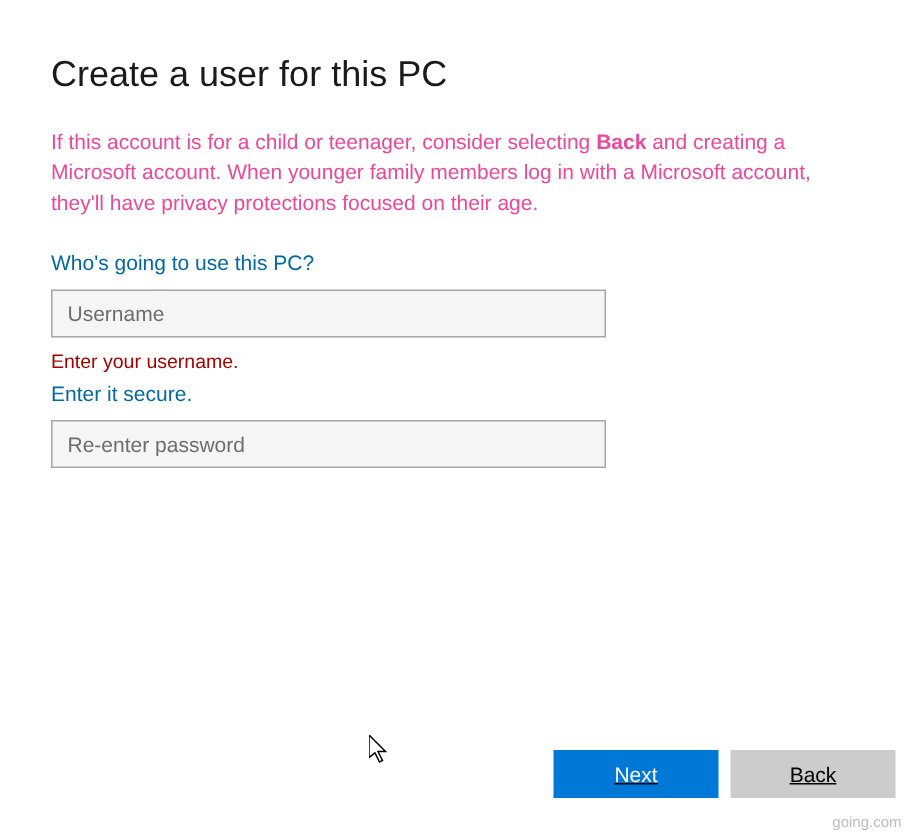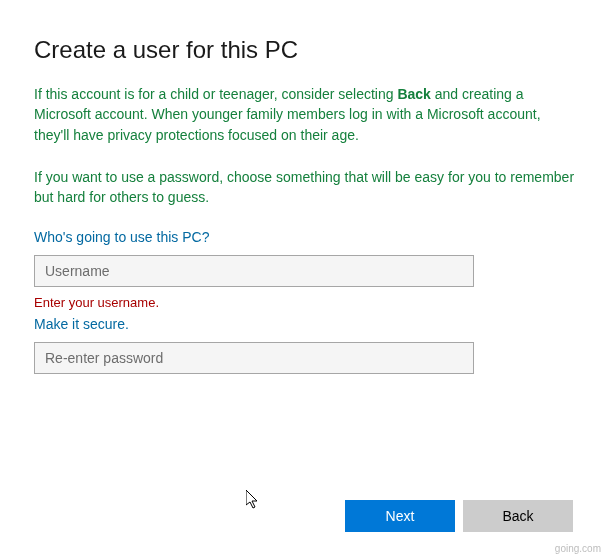--- a/index.html
+++ b/index.html
@@ -17,31 +17,31 @@
     }
     .title {
       font-size: 24px;
       font-weight: 400;
       color: #1a1a1a;
       margin-bottom: 20px;
     }
     .desc {
       font-size: 14px;
       line-height: 1.45;
-      color: #15803d;
+      color: #ec4899;
       margin-bottom: 22px;
     }
     .desc b { font-weight: 700; }
     .section-label {
       font-size: 14px;
       color: #0369a1;
       margin-bottom: 10px;
     }
     .input {
-      width: 440px;
+      width: 370px;
       height: 32px;
       border: 1px solid #a6a6a6;
       background: #f5f5f5;
       padding: 0 10px;
       font-size: 14px;
       color: #222;
       outline: none;
       display: block;
       margin-bottom: 10px;
       font-family: inherit;
@@ -50,24 +50,25 @@
       color: #6d6d6d;
     }
     .error-text {
       font-size: 13px;
       color: #a80000;
       margin-top: -2px;
       margin-bottom: 6px;
     }
     .button-row {
       position: absolute;
-      right: 36px;
+      right: 12px;
       bottom: 28px;
       display: flex;
       gap: 8px;
+      text-decoration: underline;
     }
     .btn {
       width: 110px;
       height: 32px;
       border: none;
       font-size: 14px;
       font-family: inherit;
       cursor: pointer;
     }
     .btn-primary {
@@ -95,29 +96,28 @@
 </head>
 <body>
 
 <div class="container">
   <h1 class="title">Create a user for this PC</h1>
 
   <p class="desc">
     <span>If this account is for a child or teenager, consider selecting </span><b>Back</b><span> and creating a Microsoft account. When younger family members log in with a Microsoft account, they'll have privacy protections focused on their age.</span>
   </p>
 
-  <p class="desc">If you want to use a password, choose something that will be easy for you to remember but hard for others to guess.</p>
 
   <div class="section-label">Who's going to use this PC?</div>
 
   <input type="text" class="input" placeholder="Username" style="">
 
   <div class="error-text">Enter your username.</div>
 
-  <div class="section-label">Make it secure.</div>
+  <div class="section-label">Enter it secure.</div>
 
 
   <input type="password" class="input" placeholder="Re-enter password" style="">
 </div>
 
 <div class="button-row">
   <button class="btn btn-primary">Next</button>
   <button class="btn btn-secondary">Back</button>
 </div>
 

